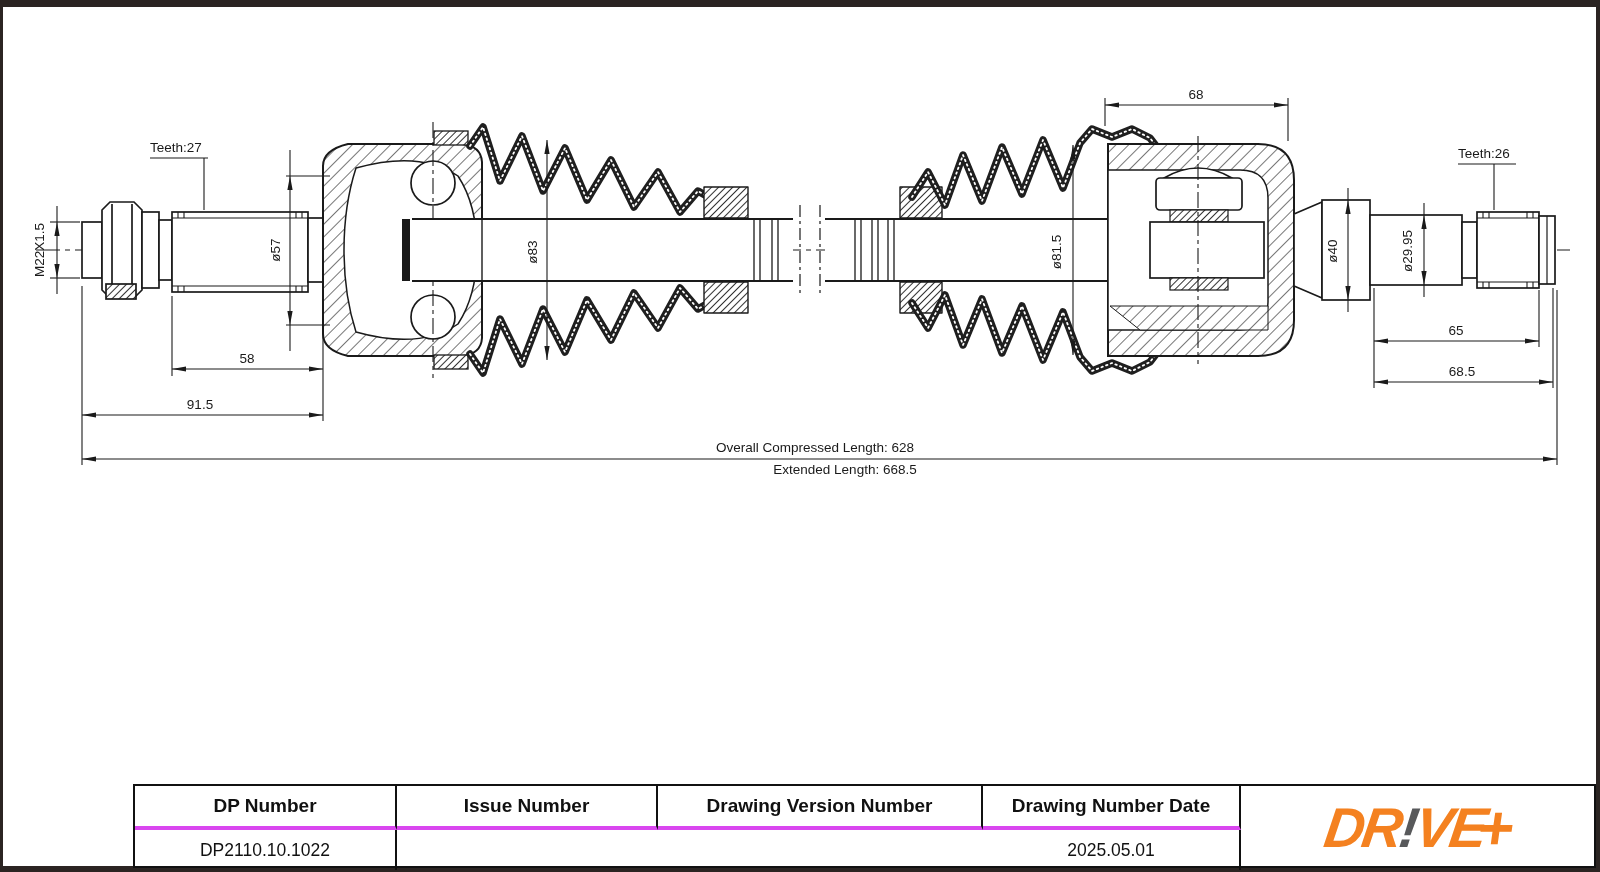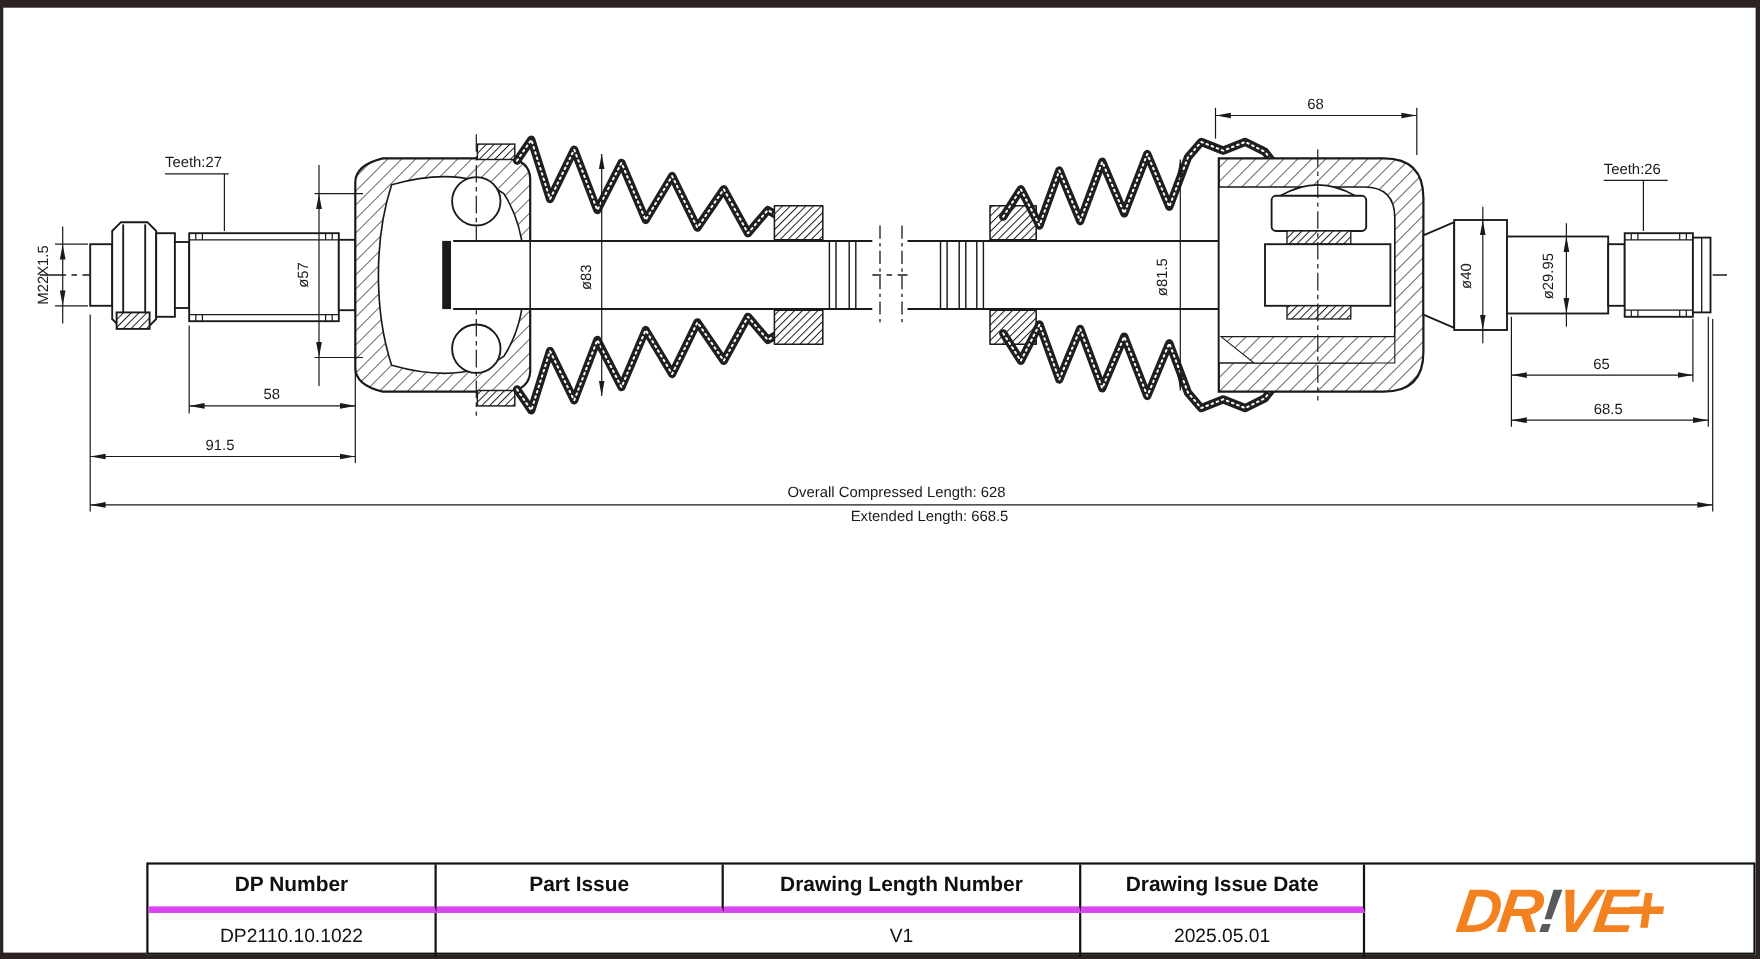--- a/index.html
+++ b/index.html
@@ -11,21 +11,21 @@
   #bar-left{left:0;top:0;width:3px;height:872px;}
   #bar-right{left:1596px;top:0;width:4px;height:872px;}
 
   svg text{font-family:"Liberation Sans",sans-serif;fill:#1a1a1a;}
   .dimtxt{font-size:13.5px;}
 
   
   .tblock{position:absolute;left:133px;top:784px;width:1463px;height:84px;box-sizing:border-box;
           display:grid;grid-template-columns:262px 261px 325px 258px 1fr;grid-template-rows:44px 40px;
           border:2.5px solid #111;background:#fff;}
-  .cell{box-sizing:border-box;border-right:2px solid #111;border-bottom:6px solid #d946ef;
+  .cell{box-sizing:border-box;border-right:2px solid #111;border-bottom:4px solid #d946ef;
         display:flex;align-items:center;justify-content:center;color:#111;white-space:nowrap;}
   .cell.h{font-weight:bold;font-size:19px;}
   .cell.v{font-size:17.5px;border-bottom:none;}
   .cell.logo-cell{grid-column:5;grid-row:1/3;border-right:none;border-bottom:none;}
 
   .logo{transform:skewX(-8deg);font-style:italic;font-weight:bold;letter-spacing:-3px;
         font-size:56px;line-height:1;display:flex;align-items:center;}
   .lg{display:inline-block;}
   .lg.plus{font-size:62px;margin-left:-7px;font-style:italic;}
 </style>
@@ -230,25 +230,24 @@
     <text class="dimtxt" x="1337" y="251" text-anchor="middle" transform="rotate(-90 1337 251)">ø40</text>
     <text class="dimtxt" x="1412" y="251" text-anchor="middle" transform="rotate(-90 1412 251)">ø29.95</text>
     <text class="dimtxt" x="1458" y="158">Teeth:26</text>
     <text class="dimtxt" x="1456" y="335" text-anchor="middle">65</text>
     <text class="dimtxt" x="1462" y="376" text-anchor="middle">68.5</text>
   </svg>
 
   
   <div class="tblock">
     <div class="cell h" style="grid-column:1;grid-row:1">DP Number</div>
-    <div class="cell h" style="grid-column:2;grid-row:1">Part Issue</div>
-    <div class="cell h" style="grid-column:3;grid-row:1">Drawing Length Number</div>
-    <div class="cell h" style="grid-column:4;grid-row:1">Drawing Issue Date</div>
+    <div class="cell h" style="grid-column:2;grid-row:1">Issue Number</div>
+    <div class="cell h" style="grid-column:3;grid-row:1">Drawing Version Number</div>
+    <div class="cell h" style="grid-column:4;grid-row:1">Drawing Number Date</div>
     <div class="cell v" style="grid-column:1;grid-row:2">DP2110.10.1022</div>
-    <div class="cell v" style="grid-column:3;grid-row:2">V1</div>
     <div class="cell v" style="grid-column:4;grid-row:2">2025.05.01</div>
     <div class="cell logo-cell">
       <div class="logo">
         <span class="lg" style="color:#F48120">DR</span>
           <span class="lg" style="color:#58595B">!</span>
           <span class="lg" style="color:#F48120">VE</span>
           <span class="lg plus" style="color:#F48120">+</span>
       </div>
     </div>
   </div>

